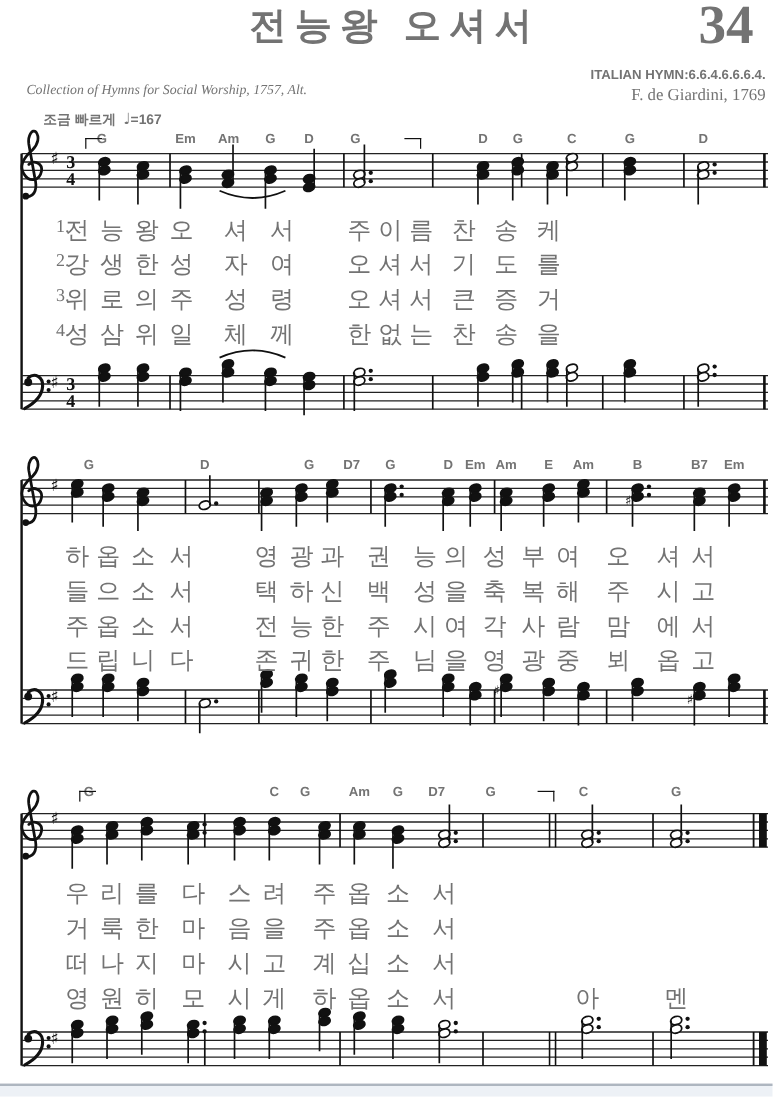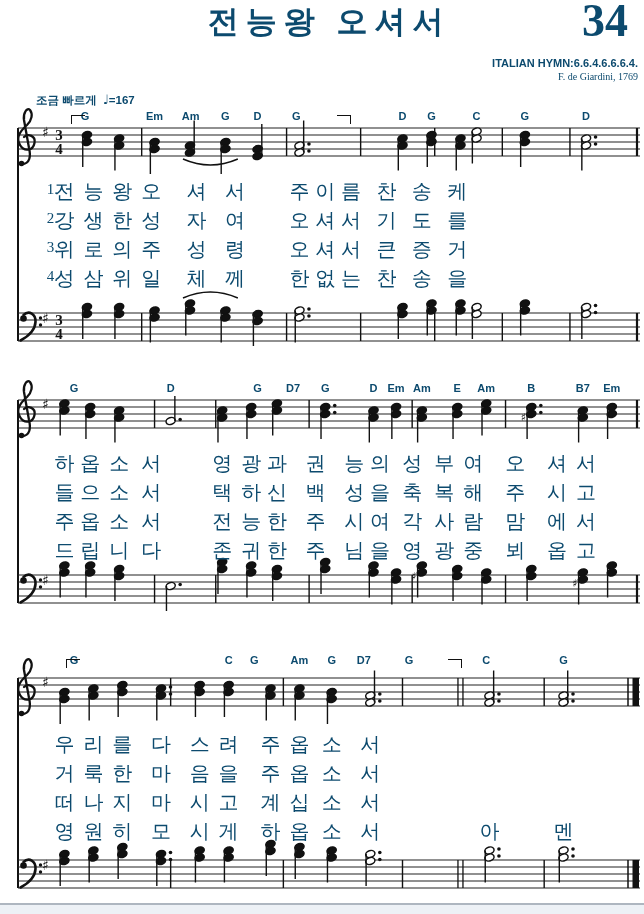--- a/index.html
+++ b/index.html
@@ -1,24 +1,24 @@
 <!DOCTYPE html>
 <html><head>
 <meta charset="utf-8">
 <style>
   html,body{margin:0;padding:0;background:#fff;}
   .page{position:relative;width:644px;height:914px;background:#fff;overflow:hidden;
-        font-family:"Liberation Serif","DejaVu Serif",serif;color:#0c4a6e;}
+        font-family:"Liberation Serif","DejaVu Serif",serif;color:#737373;}
   .title{position:absolute;top:1px;left:0;right:0;text-align:center;
          font-size:31px;font-weight:700;letter-spacing:7px;padding-left:14px;}
   .hymn-number{position:absolute;top:-6px;right:16px;font-size:46px;font-weight:700;}
   .source{position:absolute;top:69px;left:22px;font-style:italic;font-size:11.5px;}
   .tune-block{position:absolute;top:57px;right:6px;text-align:right;line-height:1.25;}
   .tune-name{font-family:"Liberation Sans","DejaVu Sans",sans-serif;font-weight:700;font-size:11px;}
-  .composer{font-size:10px;}
+  .composer{font-size:14px;}
   .tempo{position:absolute;top:92px;left:36px;font-size:11.5px;font-weight:700;
          font-family:"Liberation Sans","DejaVu Sans",sans-serif;}
   .tempo-note{font-family:"DejaVu Sans",sans-serif;font-size:13px;margin-left:6px;font-weight:400;}
   .chord-row{position:absolute;left:0;width:644px;height:16px;}
   .chord{position:absolute;top:0;transform:translateX(-50%);
          font-family:"Liberation Sans","DejaVu Sans",sans-serif;font-size:11px;font-weight:600;}
   .bracket{position:absolute;top:5px;width:13px;height:8px;border-top:1.6px solid #111;}
   .bracket.open{border-left:1.6px solid #111;}
   .bracket.close{border-right:1.6px solid #111;transform:translateX(-100%);}
   .staff{position:absolute;left:0;}
@@ -28,20 +28,21 @@
   .connector{position:absolute;left:17px;width:2px;background:#111;}
   .bottom-strip{position:absolute;left:0;right:0;top:903px;height:11px;
                 background:#edf1f6;border-top:2px solid #aeb6c0;}
 </style>
 </head>
 <body>
 
 <div class="page">
   <div class="title">전능왕 오셔서</div>
   <div class="hymn-number">34</div>
+  <div class="source">Collection of Hymns for Social Worship, 1757, Alt.</div>
   <div class="tune-block">
     <div class="tune-name">ITALIAN HYMN:6.6.4.6.6.6.4.</div>
     <div class="composer">F. de Giardini, 1769</div>
   </div>
   <div class="tempo">
     <span>조금 빠르게</span><span class="tempo-note">♩</span><span>=167</span>
   </div>
 
   <section id="sys0">
       <div class="connector" style="top: 128px; height: 213px;"></div>

